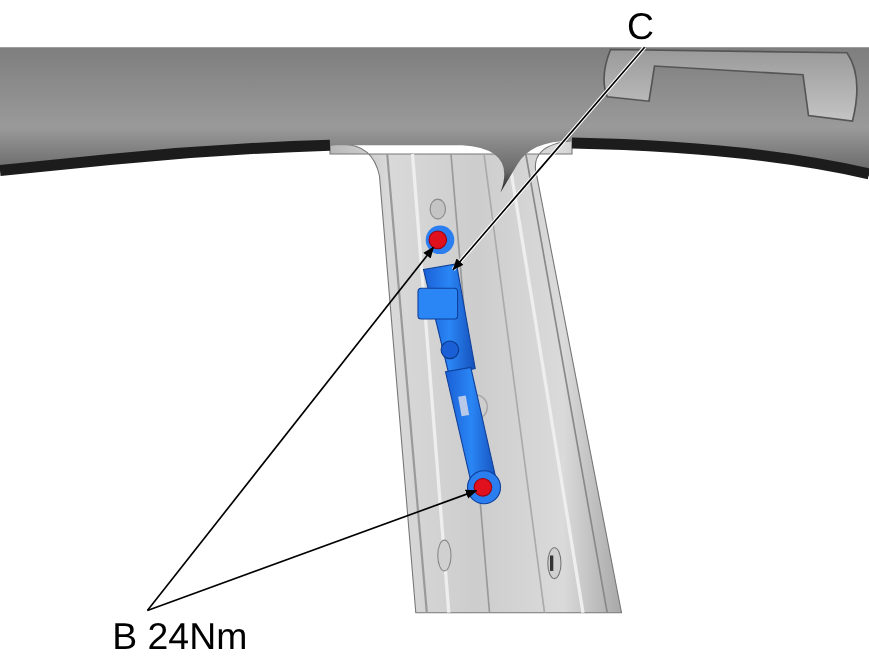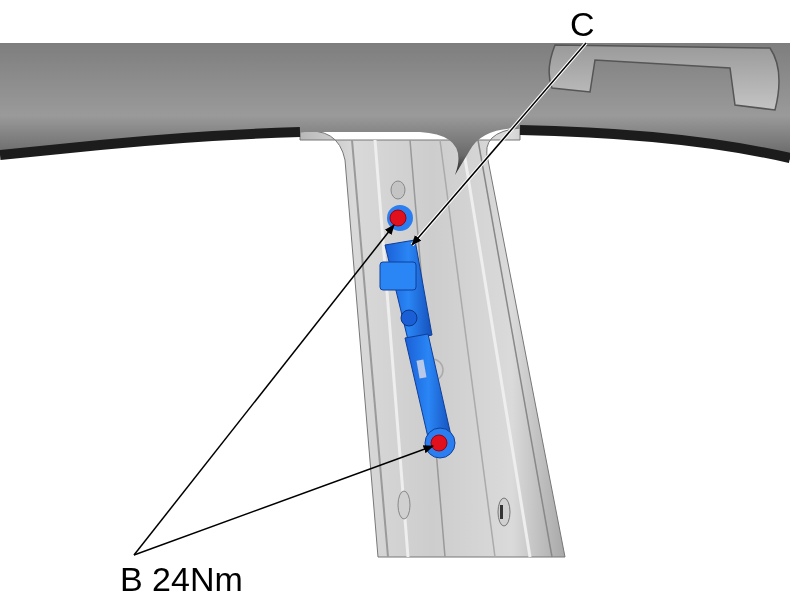--- a/index.html
+++ b/index.html
@@ -1,20 +1,20 @@
 <!DOCTYPE html>
 <html><head>
   <meta charset="utf-8">
   <style>
     html, body { margin: 0; padding: 0; background: #ffffff; }
     body { width: 790px; height: 602px; position: relative; overflow: hidden; font-family: "Liberation Sans", sans-serif; }
     #scene { position: absolute; left: 0; top: 0; width: 790px; height: 602px; }
     .callout-label { position: absolute; font-family: "Liberation Sans", sans-serif; color: #000; line-height: 1; white-space: nowrap; }
     #label-c { left: 570px; top: 7px; font-size: 34px; }
-    #label-b { left: 120px; top: 562px; font-size: 34px; }
+    #label-b { left: 102px; top: 562px; font-size: 34px; }
   </style>
 </head>
 <body>
 
 <svg id="scene" width="790" height="602" viewBox="0 0 790 602" xmlns="http://www.w3.org/2000/svg">
   <defs>
     <linearGradient id="headliner" x1="0" y1="0" x2="0" y2="1">
       <stop offset="0" stop-color="#7e7e7e"></stop>
       <stop offset="0.55" stop-color="#9a9a9a"></stop>
       <stop offset="0.85" stop-color="#6a6a6a"></stop>

